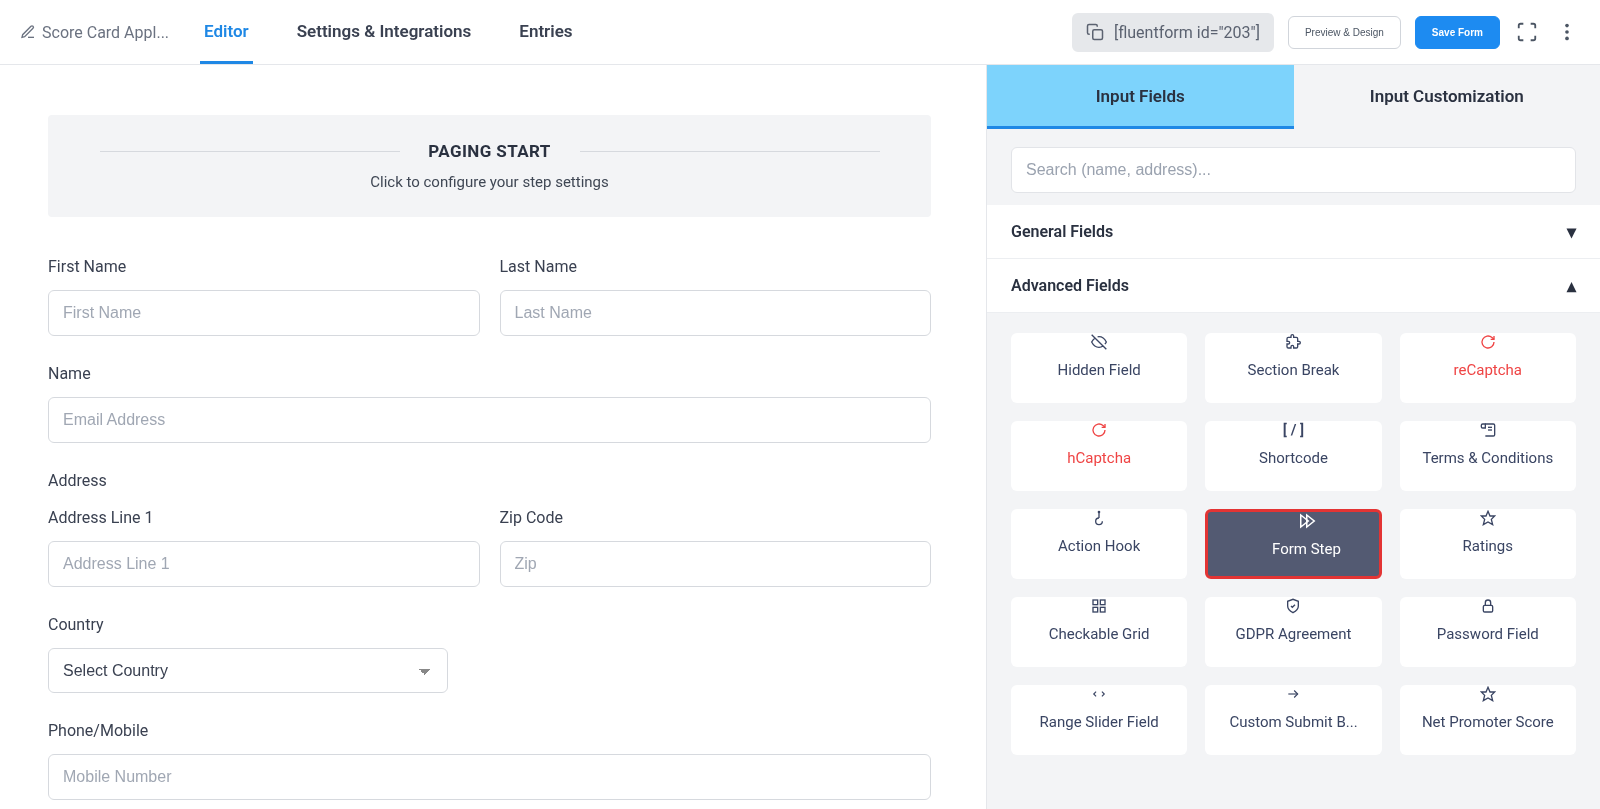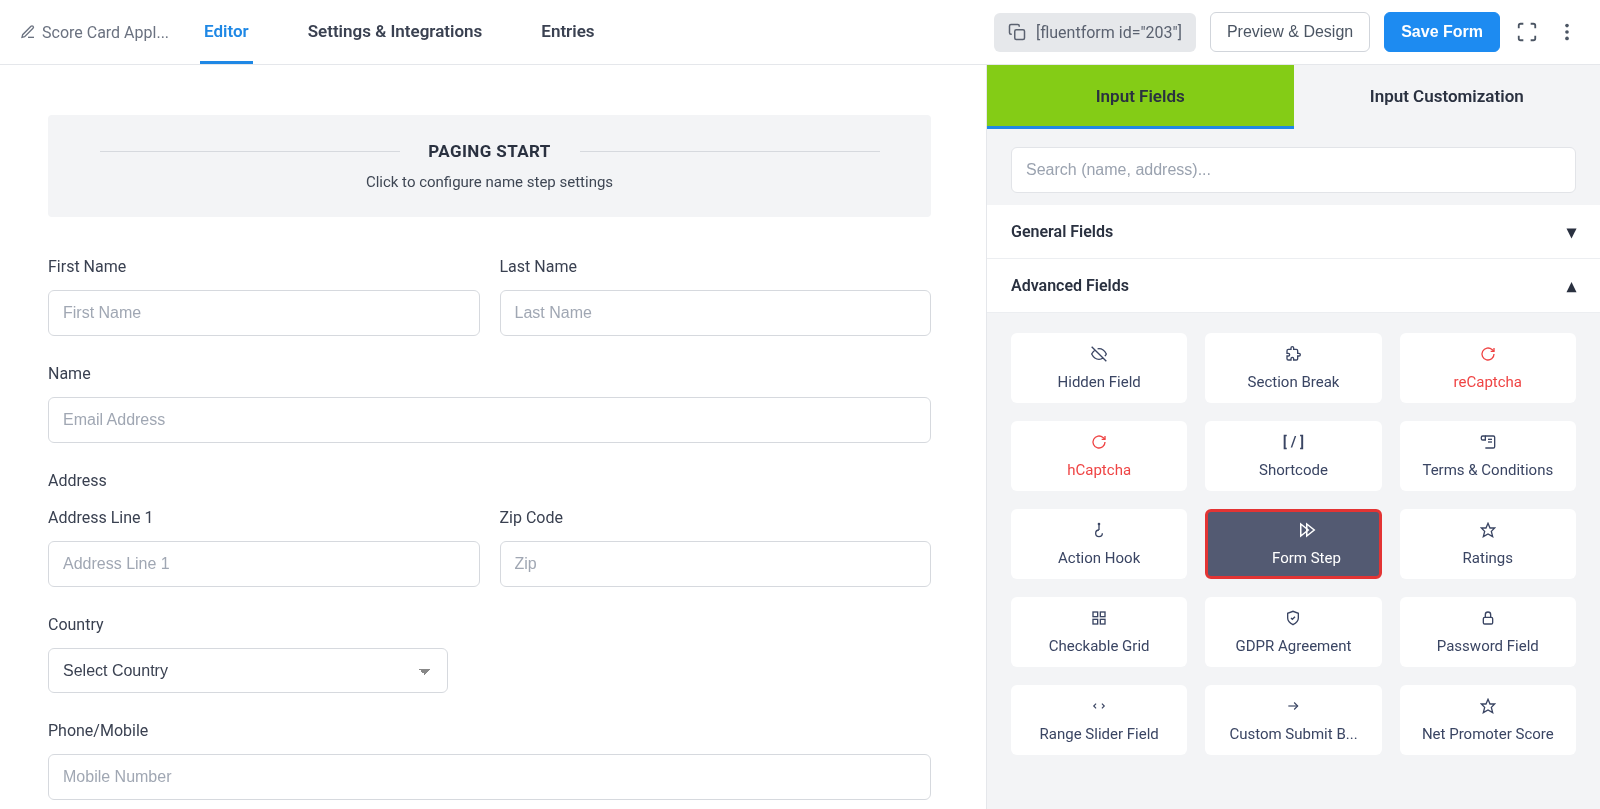--- a/index.html
+++ b/index.html
@@ -22,21 +22,21 @@
   display: flex;
   align-items: center;
   gap: 6px;
   color: #6b7280;
   font-size: 16px;
   width: 180px;
 }
 .pencil-icon { width:16px; height:16px; }
 .nav-tabs {
   display: flex;
-  gap: 51px;
+  gap: 40px;
   align-items: center;
   height: 100%;
 }
 .nav-tab {
   font-size: 17px;
   color: #3a4151;
   font-weight: 600;
   padding: 0 4px;
   height: 100%;
   display:flex;
@@ -60,21 +60,21 @@
   padding: 10px 14px;
   display:flex;
   align-items:center;
   gap:10px;
   color:#5b6270;
   font-size:16px;
 }
 .btn {
   padding: 10px 16px;
   border-radius: 6px;
-  font-size: 16px;
+  font-size: 10px;
   font-weight:500;
   border:1px solid #d1d5db;
   background:#fff;
   color:#4b5563;
   cursor:pointer;
 }
 .btn.primary {
   background:#1d8bf1;
   color:#fff;
   border-color:#1d8bf1;
@@ -162,21 +162,21 @@
   display:flex;
   align-items:center;
   justify-content:center;
   font-size:17px;
   font-weight:600;
   color:#2a3140;
   cursor:pointer;
   border-bottom: 3px solid transparent;
 }
 .side-tab.active {
-  background:#84cc16;
+  background:#7dd3fc;
   border-bottom-color:#1f88e5;
 }
 .side-body {
   background:#f3f4f6;
   flex:1;
   overflow-y:auto;
 }
 .search-wrap { padding: 18px 24px 12px; }
 .search-input {
   width:100%;
@@ -206,21 +206,21 @@
   gap:18px;
   padding:20px 24px;
 }
 .field-card {
   background:#fff;
   border-radius:6px;
   height:70px;
   display:flex;
   flex-direction:column;
   align-items:center;
-  justify-content:center;
+  justify-content:flex-start;
   gap:10px;
   color:#3a4563;
   font-size:15px;
   cursor:grab;
   text-align:center;
   padding:0 6px;
 }
 .field-card.disabled { color:#ef4444; }
 .field-card.highlight {
   background:#535a72;
@@ -269,21 +269,21 @@
           <circle cx="12" cy="19" r="2"></circle>
         </svg>
     </div>
   </div>
 </div>
 
 <div class="main">
   <div class="canvas">
     <div class="paging-block">
       <div class="ptitle">PAGING START</div>
-      <div class="psub">Click to configure name step settings</div>
+      <div class="psub">Click to configure your step settings</div>
     </div>
 
     <div class="row">
       <div class="field">
         <label class="field-label">First Name</label>
         <input class="input" placeholder="First Name" style="">
       </div>
       <div class="field">
         <label class="field-label">Last Name</label>
         <input class="input" placeholder="Last Name" style="">

